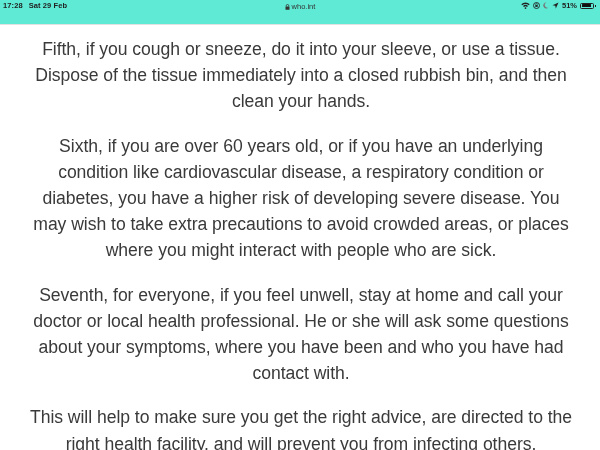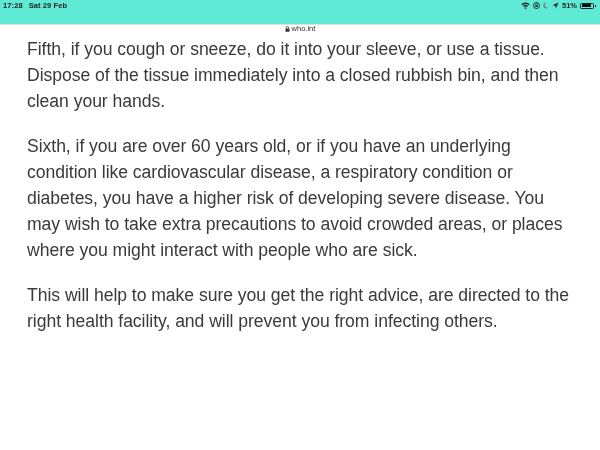--- a/index.html
+++ b/index.html
@@ -27,31 +27,32 @@
     .status-right svg { display: block; }
     .battery {
       width: 14px; height: 6px; border: 1px solid #222; border-radius: 1.5px;
       position: relative; box-sizing: border-box; padding: 0.5px;
     }
     .battery-fill { width: 89%; height: 100%; background: #111; border-radius: 0.5px; }
     .battery-nub {
       position: absolute; right: -3px; top: 1px; width: 1.5px; height: 2px; background: #222;
     }
     .url-bar {
-      position: absolute; left: 0; right: 0; top: 24px; text-align: center;
+      position: absolute; left: 0; right: 0; top: 2px; text-align: center;
       font-size: 7.5px; color: #333;
     }
     .url-bar .lock { display: inline-block; vertical-align: -1px; margin-right: 2px; }
     .content {
       position: absolute; left: 27px; top: 36px; width: 560px;
     }
     .para {
       margin: 0 12px 18px 0;
       font-size: 17.6px; line-height: 26.2px; color: #3a3a3a;
       letter-spacing: -0.05px;
+      text-align: center;
     }
   </style>
 </head>
 <body>
 
 <div class="topbar">
   <div class="status-time">
     <span>17:28</span><span class="status-date">Sat 29 Feb</span>
   </div>
 
@@ -93,14 +94,15 @@
         <path d="M1.2 2.6 V1.8 A1.3 1.3 0 0 1 3.8 1.8 V2.6" fill="none" stroke="#333" stroke-width="0.8"></path>
         <rect x="0.5" y="2.6" width="4" height="3.2" rx="0.4" fill="#333"></rect>
       </svg>
     </span><span>who.int</span>
   </div>
 </div>
 
 <div class="content">
   <p class="para">Fifth, if you cough or sneeze, do it into your sleeve, or use a tissue. Dispose of the tissue immediately into a closed rubbish bin, and then clean your hands.</p>
   <p class="para">Sixth, if you are over 60 years old, or if you have an underlying condition like cardiovascular disease, a respiratory condition or diabetes, you have a higher risk of developing severe disease. You may wish to take extra precautions to avoid crowded areas, or places where you might interact with people who are sick.</p>
+  <p class="para">Seventh, for everyone, if you feel unwell, stay at home and call your doctor or local health professional. He or she will ask some questions about your symptoms, where you have been and who you have had contact with.</p>
   <p class="para">This will help to make sure you get the right advice, are directed to the right health facility, and will prevent you from infecting others.</p>
 </div>
 
 </body></html>

